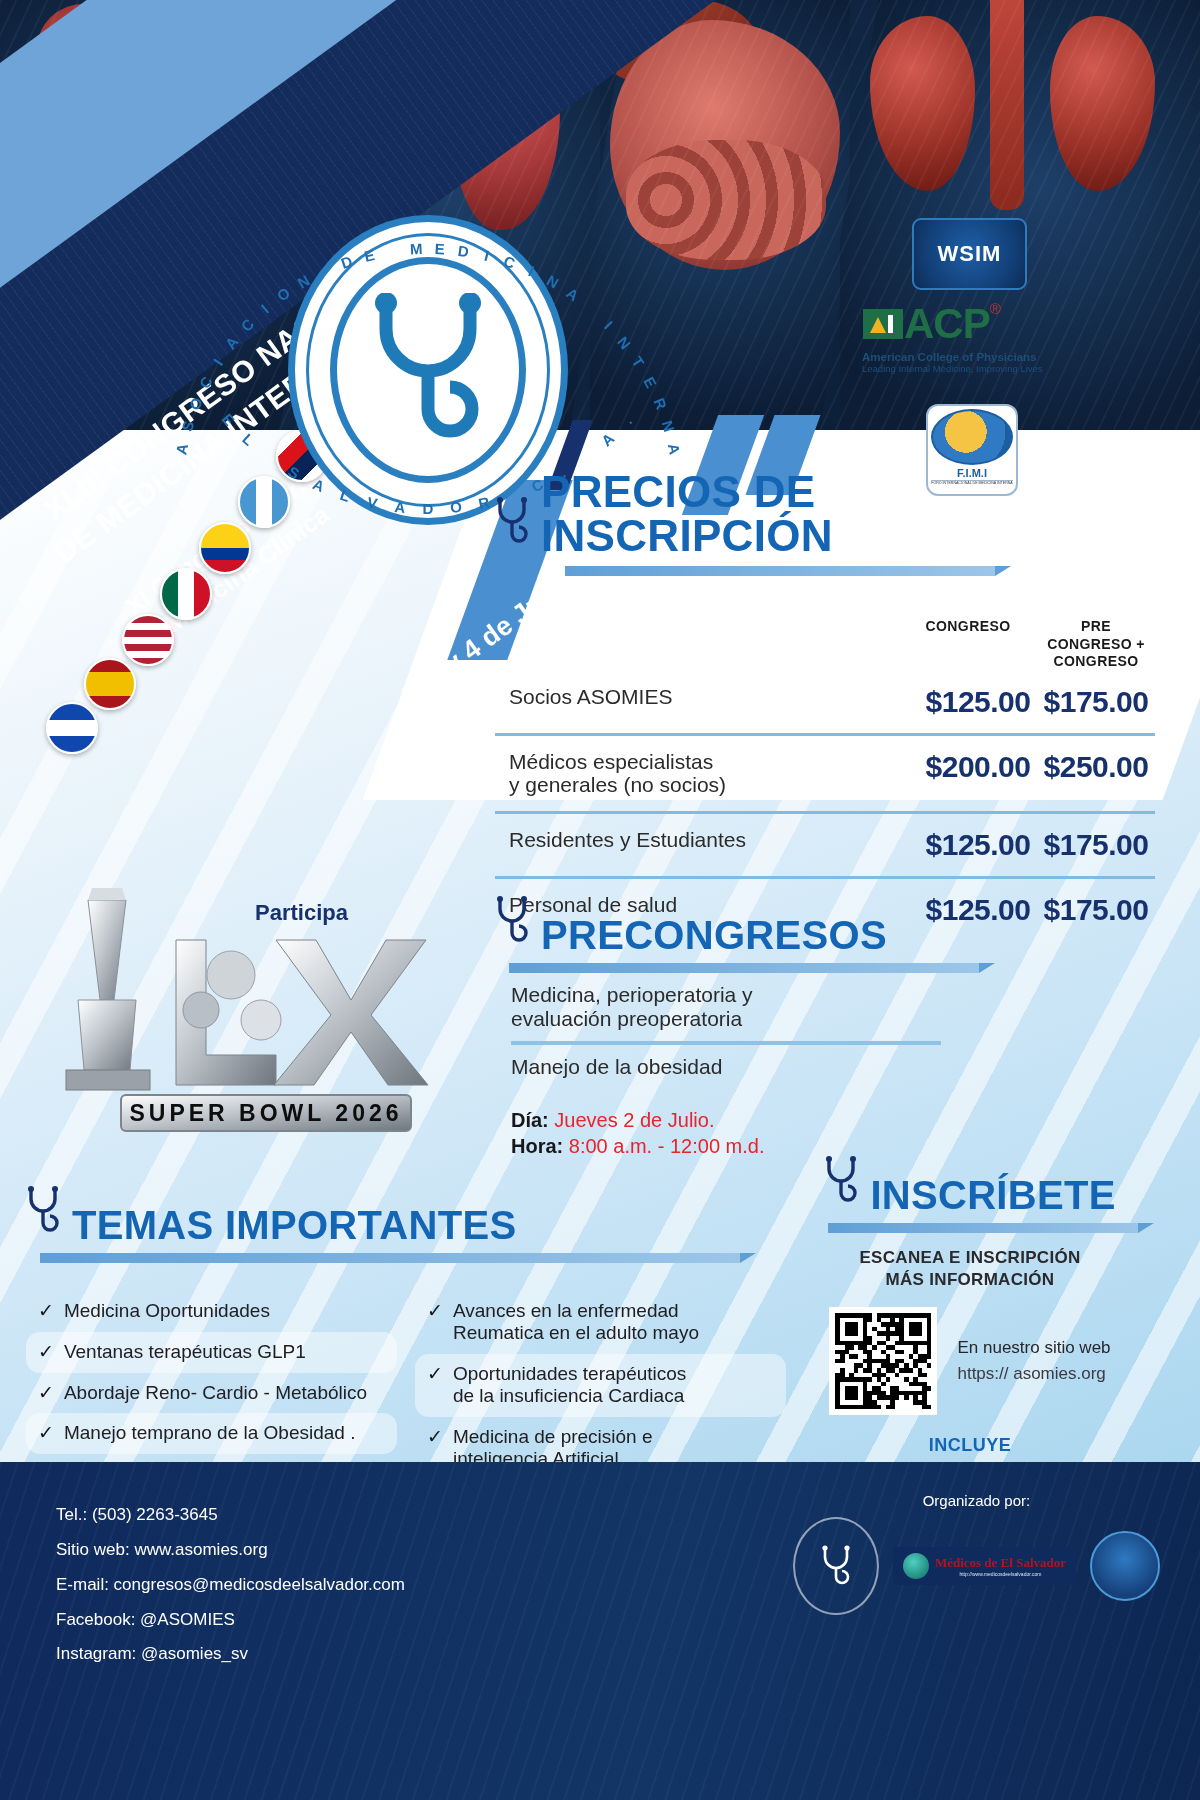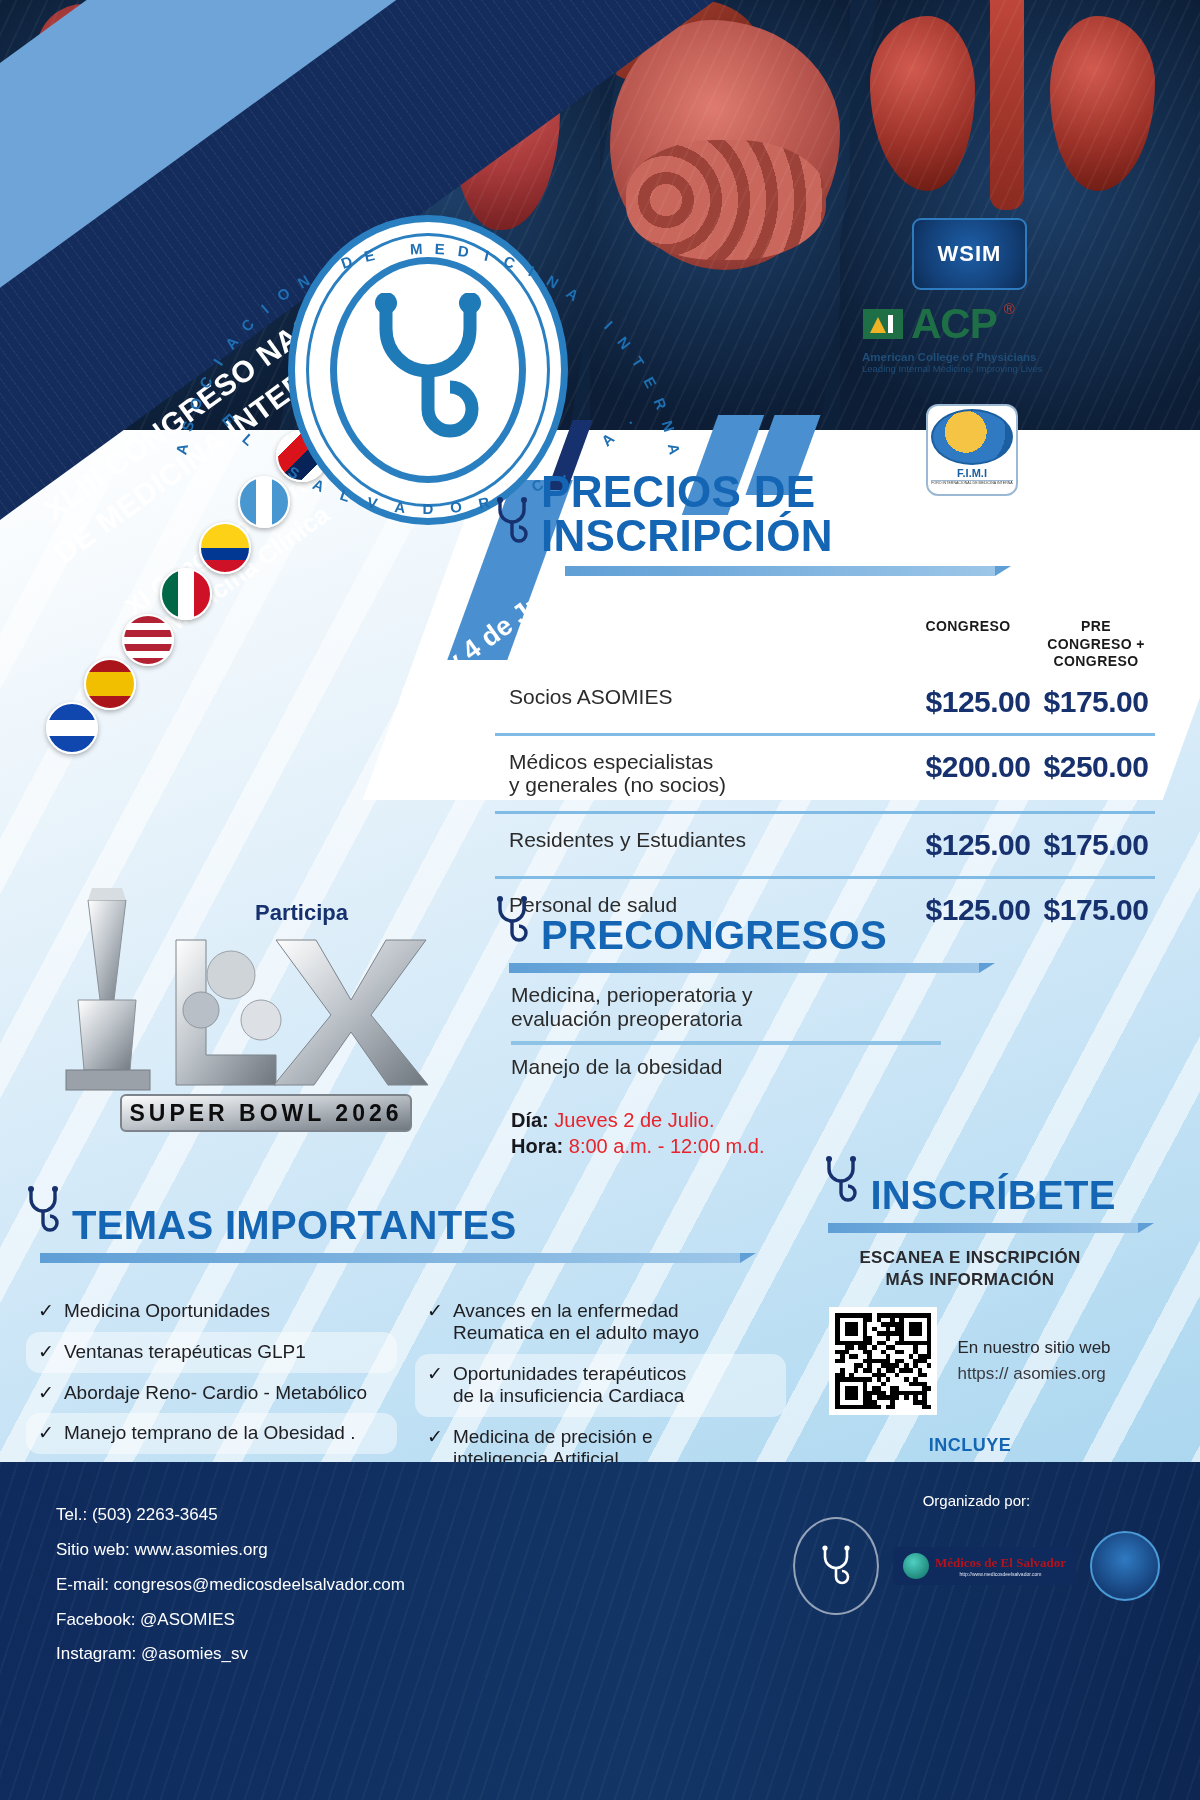--- a/index.html
+++ b/index.html
@@ -326,21 +326,21 @@
       <path d="M56 78 v38" stroke="#1f7ab8" stroke-width="13" fill="none"></path>
       <path d="M56 116 a22 22 0 1 0 22 -22" fill="none" stroke="#1f7ab8" stroke-width="13"></path>
     </svg>
   </div>
 
   <div class="wsim">
     <span>WSIM</span>
   </div>
 
   <div class="acp">
-    <div style="display:flex; align-items:center; gap:7px;">
+    <div style="display:flex; align-items:center; gap:0;">
       <svg width="42" height="42" viewBox="0 0 42 42">
         <rect x="1" y="6" width="40" height="30" fill="#1f6f46"></rect>
         <path d="M8 30 L16 14 L24 30 Z" fill="#f0b323"></path>
         <rect x="26" y="12" width="5" height="18" fill="#ffffff"></rect>
       </svg>
       <span style="font-size:42px; font-weight:bold; color:#1f6f46; letter-spacing:-1px;">ACP</span>
       <span style="font-size:15px; color:#c0392b; align-self:flex-start;">®</span>
     </div>
     <div style="font-size:11.5px; font-weight:bold; color:#1f4e79; margin-top:3px;">American College of Physicians</div>
     <div style="font-size:9.5px; color:#1f4e79;">Leading Internal Medicine, Improving Lives</div>

